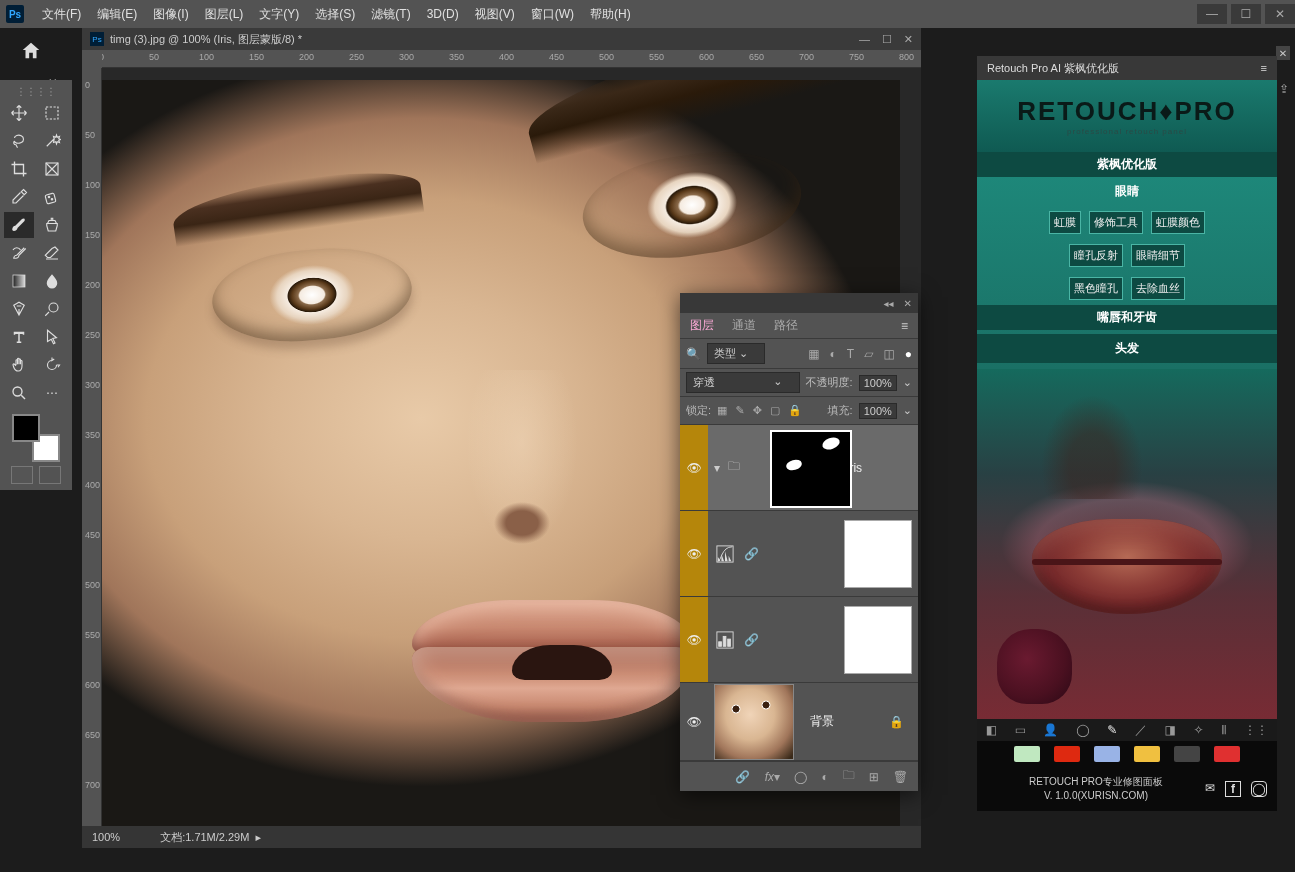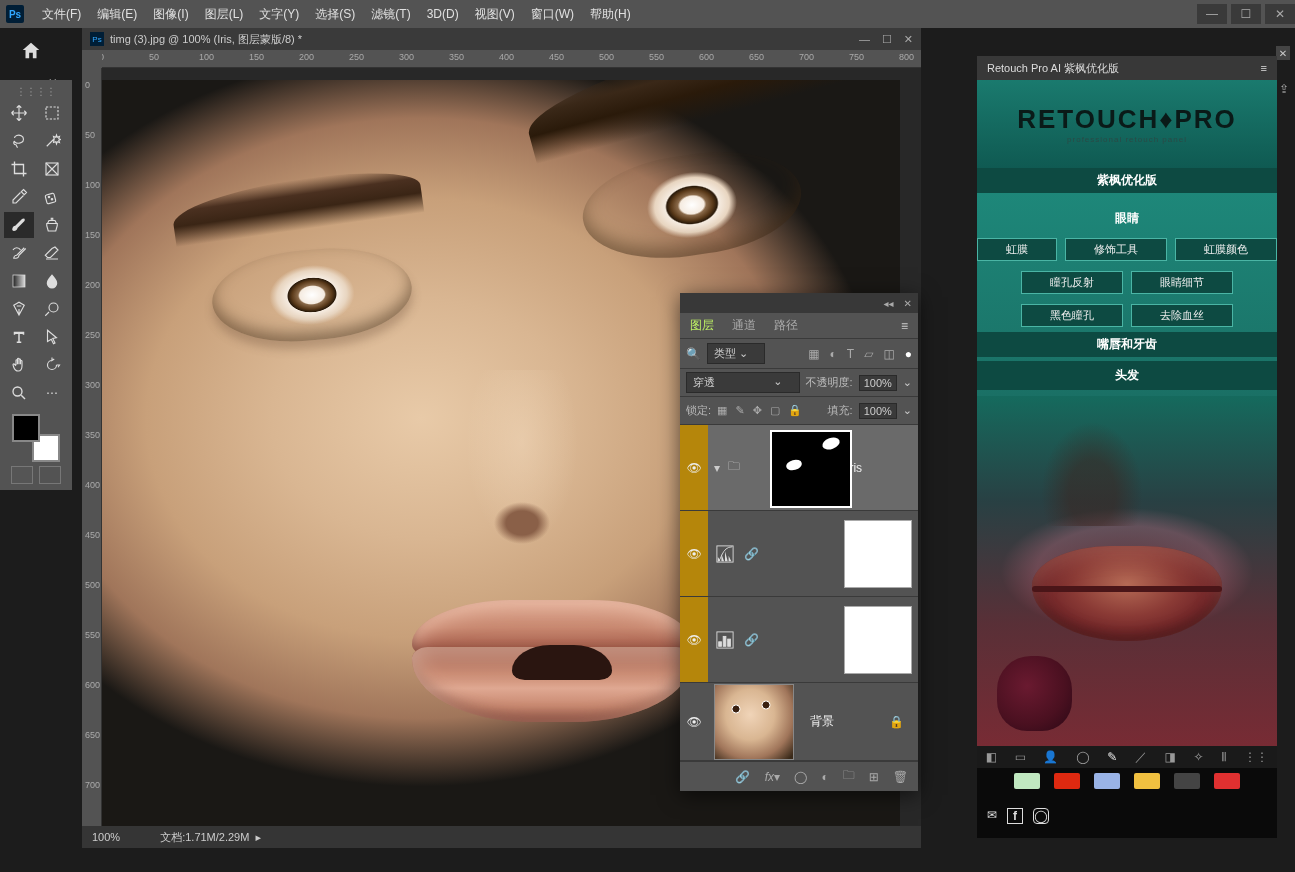--- a/index.html
+++ b/index.html
@@ -42,21 +42,21 @@
 .swatch-wrap { position:relative; width:48px; height:48px; margin:8px auto 4px; }
 .sw-fg { position:absolute; width:28px; height:28px; background:#000; border:2px solid #888; left:0; top:0; z-index:2; }
 .sw-bg { position:absolute; width:28px; height:28px; background:#fff; border:2px solid #888; right:0; bottom:0; }
 .qm-row { display:flex; gap:6px; justify-content:center; margin-top:4px; }
 .qm { width:22px; height:18px; border:1px solid #777; }
 
 .layers-panel { position:absolute; left:680px; top:293px; width:238px; background:#535353; box-shadow:0 4px 20px rgba(0,0,0,.6); }
 .lp-head { height:20px; background:#383838; display:flex; align-items:center; justify-content:flex-end; padding:0 6px; gap:10px; color:#aaa; font-size:10px; }
 .lp-tabs { height:26px; display:flex; align-items:center; padding:0 10px; gap:18px; border-bottom:1px solid #3a3a3a; }
 .lp-tab { color:#aaa; cursor:pointer; }
-.lp-tab.active { color:#bef264; }
+.lp-tab.active { color:#f9a8d4; }
 .lp-tabs .menu-dots { margin-left:auto; }
 .lp-filter { height:30px; display:flex; align-items:center; padding:0 6px; gap:6px; border-bottom:1px solid #3a3a3a; }
 .lp-select { background:#3a3a3a; border:1px solid #2a2a2a; color:#ccc; padding:2px 16px 2px 6px; font-size:11px; position:relative; }
 .lp-filter-icons { display:flex; gap:10px; margin-left:auto; color:#aaa; }
 .lp-row { height:28px; display:flex; align-items:center; padding:0 6px; gap:6px; border-bottom:1px solid #3a3a3a; font-size:11px; }
 .lp-row label { color:#bbb; }
 .lp-val { background:#3a3a3a; border:1px solid #2a2a2a; padding:1px 4px; min-width:38px; text-align:right; }
 .lp-lock-icons { display:flex; gap:8px; color:#aaa; }
 .layer-list { }
 .layer { display:flex; align-items:center; height:86px; border-bottom:1px solid #3a3a3a; }
@@ -79,31 +79,31 @@
 .thumb-photo::before { left:12px; top:18px; }
 .thumb-photo::after { left:42px; top:14px; }
 .lock-ic { margin-left:auto; margin-right:8px; color:#ccc; }
 .lp-foot { height:30px; display:flex; align-items:center; justify-content:flex-end; gap:14px; padding:0 10px; color:#aaa; border-top:1px solid #3a3a3a; }
 
 .ext-panel { position:absolute; right:18px; top:56px; width:300px; background:#1a1a1a; }
 .ext-head { height:24px; background:#383838; display:flex; align-items:center; padding:0 10px; color:#ddd; font-size:11px; }
 .ext-head .menu-dots { margin-left:auto; }
 .ext-close { position:absolute; right:0; top:-10px; width:14px; height:14px; background:#444; color:#ccc; font-size:10px; display:flex; align-items:center; justify-content:center; }
 .ext-shr { position:absolute; right:0; top:28px; width:18px; height:18px; color:#aaa; display:flex; align-items:center; justify-content:center; }
-.ext-logo { height:88px; background:linear-gradient(180deg,#1a7a6e 0%, #0f5a52 100%); display:flex; flex-direction:column; align-items:center; justify-content:center; }
+.ext-logo { height:72px; background:linear-gradient(180deg,#1a7a6e 0%, #0f5a52 100%); display:flex; flex-direction:column; align-items:center; justify-content:center; }
 .ext-logo-txt { font-size:26px; font-weight:bold; color:#0a1a18; letter-spacing:2px; font-family:Arial; }
 .ext-logo-sub { font-size:8px; color:#2a4a46; letter-spacing:1px; }
 .ext-nav-cn { height:22px; background:#0a0a0a; display:flex; justify-content:space-around; align-items:center; color:#eee; font-size:12px; font-weight:bold; }
 .ext-nav-en { height:24px; background:#0a0a0a; display:flex; justify-content:space-around; align-items:center; color:#ccc; font-size:12px; font-weight:bold; font-family:Arial; border-top:1px solid #222; }
 .ext-nav-en span.act { color:#2fd9c4; }
 .ext-body { background:linear-gradient(180deg,#1e8a7c 0%, #1a7065 100%); padding-bottom:6px; }
 .ext-sec-dark { background:#0d4a42; color:#fff; text-align:center; padding:4px 0; font-size:12px; font-weight:bold; }
-.ext-sec-mid { color:#fff; text-align:center; padding:6px 0; font-size:12px; font-weight:bold;margin-top:11px; }
+.ext-sec-mid { color:#fff; text-align:center; padding:6px 0; font-size:12px; font-weight:bold; }
 .ext-btns { display:flex; justify-content:center; gap:8px; padding:5px 0; }
-.ext-btn { background:#0d4a42; border:1px solid #4ab5a5; color:#eee; padding:3px 28px; font-size:11px; cursor:pointer; }
+.ext-btn { background:#0d4a42; border:1px solid #4ab5a5; color:#eee; padding:3px 4px; font-size:11px; cursor:pointer; }
 .ext-image { height:350px; background:linear-gradient(180deg, rgba(20,120,105,.85) 0%, rgba(50,90,95,.6) 30%, rgba(110,55,65,.75) 65%, rgba(130,45,55,.9) 100%), radial-gradient(ellipse 180px 90px at 50% 50%, #7a2530 0%, #8f3a48 30%, #a05060 50%, transparent 70%); position:relative; overflow:hidden; }
 .ext-lips { position:absolute; left:55px; top:150px; width:190px; height:95px; background:radial-gradient(ellipse at 50% 40%, #b56a55 0%, #8a3a35 40%, #6a2025 70%); border-radius:100px 100px 120px 120px / 50px 50px 70px 70px; box-shadow:inset 0 8px 20px rgba(200,140,120,.4), inset 0 -6px 12px rgba(40,10,10,.5); }
 .ext-lips::after { content:""; position:absolute; left:0; top:40px; width:100%; height:6px; background:#4a1518; border-radius:3px; }
 .ext-nail { position:absolute; left:20px; bottom:15px; width:75px; height:75px; background:radial-gradient(ellipse at 40% 40%, #6a1a30 0%, #4a1020 60%, #2a0815 100%); border-radius:45% 45% 40% 40%; }
 .ext-nose { position:absolute; left:60px; top:20px; width:110px; height:110px; background:radial-gradient(ellipse at 50% 70%, rgba(60,35,30,.5) 30%, transparent 65%); }
 .ext-tools { height:22px; background:#1a1a1a; display:flex; justify-content:space-around; align-items:center; color:#999; }
 .ext-tools span.act { color:#eee; }
 .ext-flags { height:26px; background:#0a0a0a; display:flex; justify-content:center; align-items:center; gap:14px; }
 .flag { width:26px; height:16px; border-radius:2px; }
 .ext-foot { height:44px; background:#0a0a0a; display:flex; align-items:center; padding:0 10px; }
@@ -498,19 +498,23 @@
   </div>
   <div class="ext-flags" id="flags">
       <div class="flag" style="background: rgb(192, 232, 192);"></div>
       <div class="flag" style="background: rgb(222, 41, 16);"></div>
       <div class="flag" style="background: rgb(153, 179, 230);"></div>
       <div class="flag" style="background: rgb(240, 192, 64);"></div>
       <div class="flag" style="background: rgb(68, 68, 68);"></div>
       <div class="flag" style="background: rgb(224, 48, 48);"></div>
     </div>
   <div class="ext-foot">
+    <div class="ext-foot-txt">
+      <div>RETOUCH PRO专业修图面板</div>
+      <div>V. 1.0.0(XURISN.COM)</div>
+    </div>
     <div class="ext-social">
       <span>✉</span>
       <span style="border:1px solid #ddd;width:16px;height:16px;display:flex;align-items:center;justify-content:center;font-weight:bold">f</span>
       <span style="border:1px solid #ddd;width:16px;height:16px;border-radius:4px;display:flex;align-items:center;justify-content:center">◯</span>
     </div>
   </div>
 </div>
 
 </body></html>

